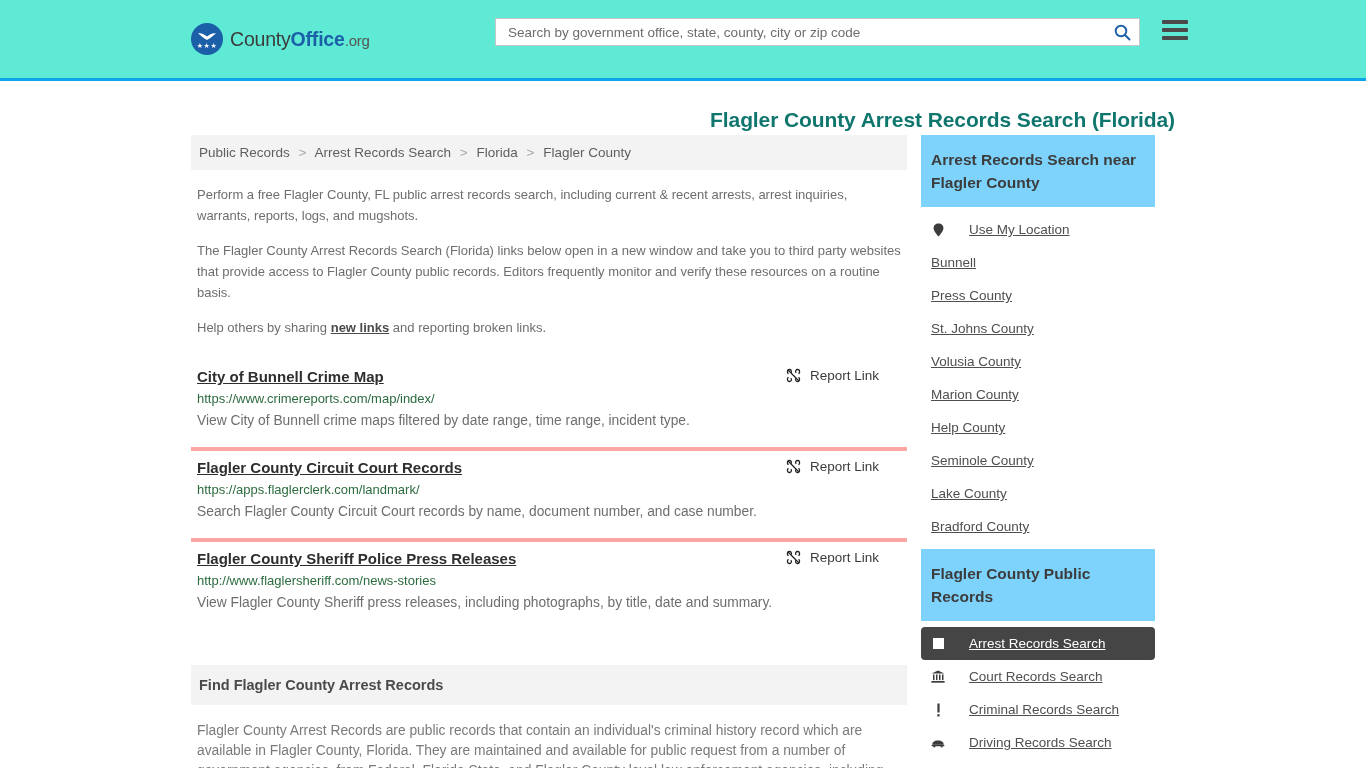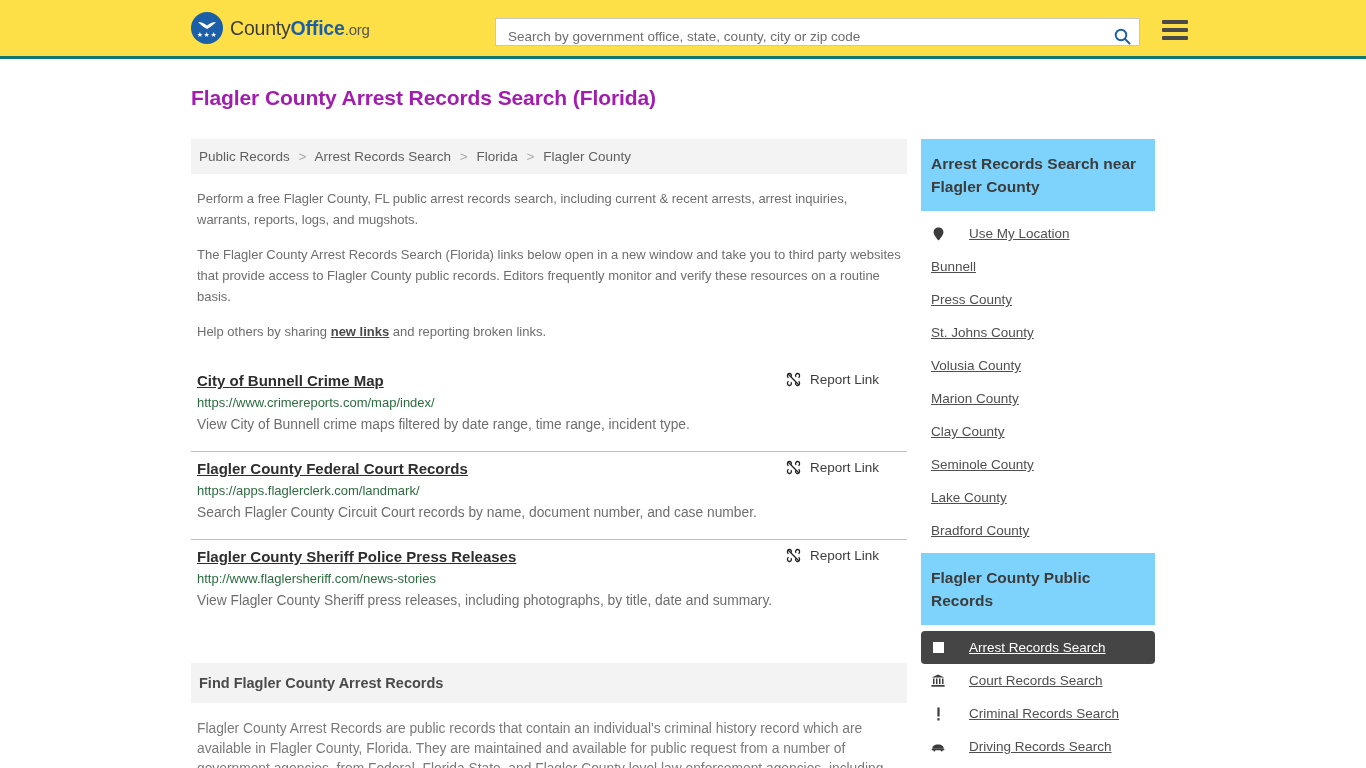--- a/index.html
+++ b/index.html
@@ -7,23 +7,23 @@
   html, body {
     margin: 0; padding: 0;
     width: 1366px; height: 768px;
     overflow: hidden;
     background: #ffffff;
     font-family: "Liberation Sans", sans-serif;
   }
 
   
   .site-header {
-    height: 59px;
-    background: #fde047;
-    border-bottom: 3px solid #0f766e;
+    height: 81px;
+    background: #5eead4;
+    border-bottom: 3px solid #0ea5e9;
     display: flex;
     align-items: center;
     position: relative;
   }
   .logo-wrap {
     display: flex;
     align-items: center;
     margin-left: 191px;
     text-decoration: none;
     gap: 7px;
@@ -65,21 +65,21 @@
     top: 18px;
     width: 645px;
     height: 28px;
   }
   .search-box {
     width: 100%;
     height: 28px;
     background: #ffffff;
     border: 1px solid #c7c7c7;
     display: flex;
-    align-items: flex-end;
+    align-items: center;
     padding: 0 4px 0 10px;
   }
   .search-input {
     flex: 1;
     border: none;
     outline: none;
     font-size: 13.5px;
     color: #555;
     font-family: "Liberation Sans", sans-serif;
     background: transparent;
@@ -108,23 +108,24 @@
 
   
   .page {
     width: 1366px;
     padding: 0 191px;
     display: block;
   }
   .page-title {
     font-size: 21px;
     font-weight: bold;
-    color: #a21caf;
-    margin: 27px 0 29px 0;
+    color: #0f766e;
+    margin: 27px 0 3px 0;
     letter-spacing: -0.1px;
+    text-align: right;
   }
   .content-row {
     display: flex;
     align-items: flex-start;
     gap: 14px;
   }
   .main-col { width: 716px; flex: 0 0 716px; }
   .side-col { width: 234px; flex: 0 0 234px; }
 
   
@@ -152,21 +153,21 @@
   .intro p a {
     color: #4a4a4a;
     text-decoration: underline;
     font-weight: bold;
   }
 
   
   .results { margin-top: 22px; }
   .result {
     padding: 8px 6px 16px 6px;
-    border-bottom: 1px solid #fca5a5;
+    border-bottom: 4px solid #fca5a5;
     position: relative;
   }
   .result:last-child { border-bottom: none; }
   .result-head {
     display: flex;
     align-items: flex-start;
     justify-content: space-between;
   }
   .result-title {
     font-size: 15px;
@@ -329,21 +330,21 @@
               </svg>
               <span>Report Link</span>
             </div>
           </div>
           <div class="result-url">https://www.crimereports.com/map/index/</div>
           <div class="result-desc">View City of Bunnell crime maps filtered by date range, time range, incident type.</div>
         </div>
 
         <div class="result">
           <div class="result-head">
-            <a href="#" class="result-title">Flagler County Federal Court Records</a>
+            <a href="#" class="result-title">Flagler County Circuit Court Records</a>
             <div class="report-link">
               <svg width="15" height="15" viewBox="0 0 16 16">
                 <path d="M2 2 L8 8 M8 8 L14 14" stroke="#222" stroke-width="1.4" fill="none"></path>
                 <path d="M2.5 6.2 C0.8 4.2 1.4 1.8 3.4 1.6 C5.3 1.4 6.6 3.4 5.2 5.2" stroke="#222" stroke-width="1.4" fill="none"></path>
                 <path d="M13.5 6.2 C15.2 4.2 14.6 1.8 12.6 1.6 C10.7 1.4 9.4 3.4 10.8 5.2" stroke="#222" stroke-width="1.4" fill="none"></path>
                 <path d="M2.5 9.8 C0.8 11.8 1.4 14.2 3.4 14.4 C5.3 14.6 6.6 12.6 5.2 10.8" stroke="#222" stroke-width="1.4" fill="none"></path>
                 <path d="M13.5 9.8 C15.2 11.8 14.6 14.2 12.6 14.4 C10.7 14.6 9.4 12.6 10.8 10.8" stroke="#222" stroke-width="1.4" fill="none"></path>
               </svg>
               <span>Report Link</span>
             </div>
@@ -403,21 +404,21 @@
           <div class="side-item">
             <span class="label">St. Johns County</span>
           </div>
           <div class="side-item">
             <span class="label">Volusia County</span>
           </div>
           <div class="side-item">
             <span class="label">Marion County</span>
           </div>
           <div class="side-item">
-            <span class="label">Clay County</span>
+            <span class="label">Help County</span>
           </div>
           <div class="side-item">
             <span class="label">Seminole County</span>
           </div>
           <div class="side-item">
             <span class="label">Lake County</span>
           </div>
           <div class="side-item">
             <span class="label">Bradford County</span>
           </div>

